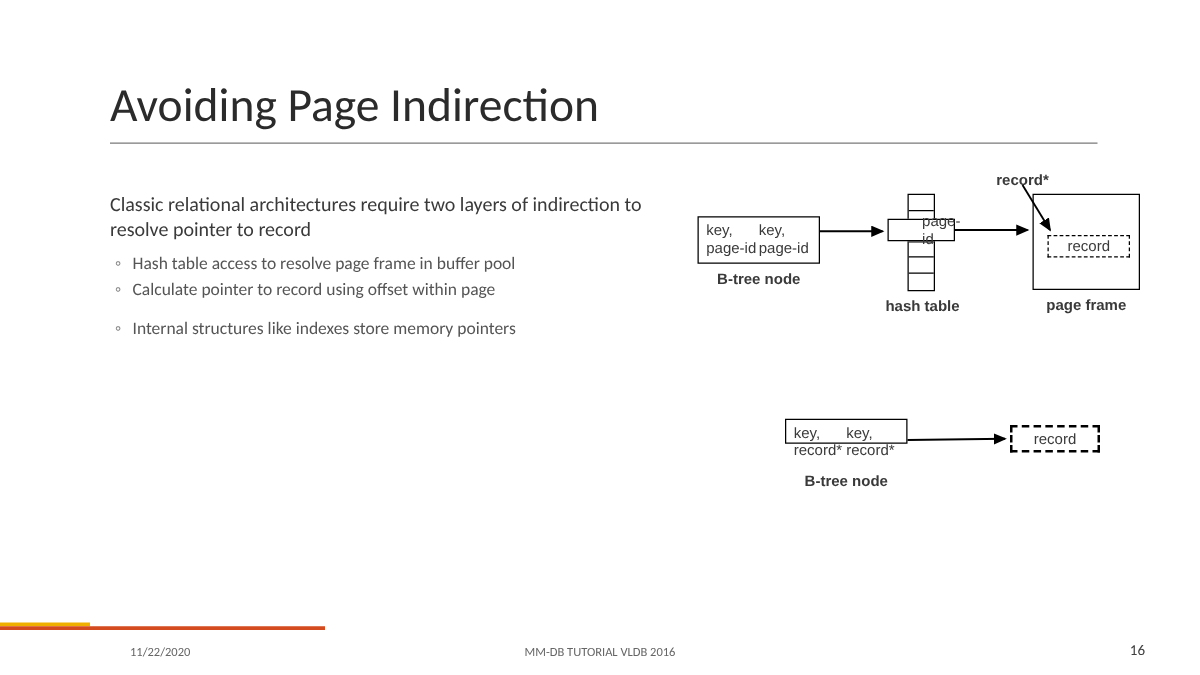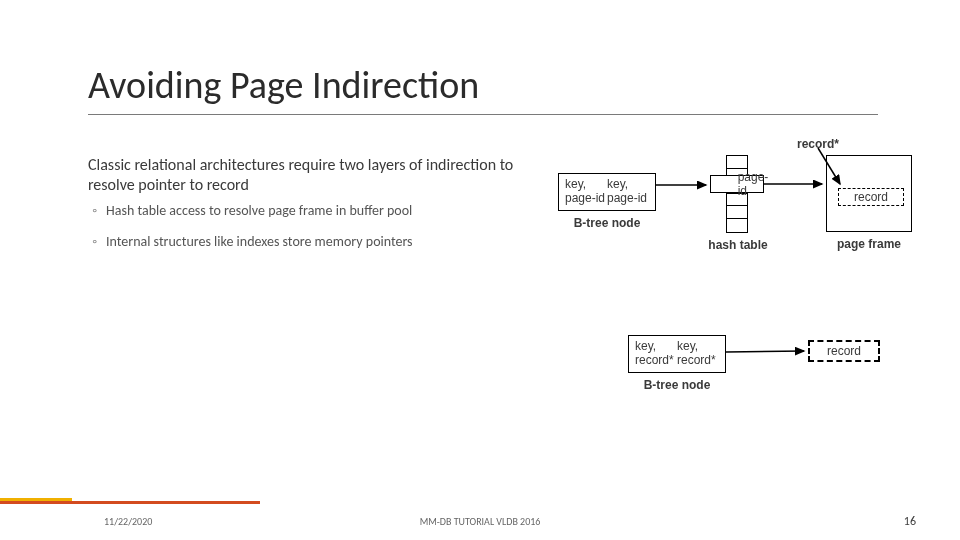--- a/index.html
+++ b/index.html
@@ -39,20 +39,21 @@
 </style>
 </head>
 <body>
 
 <div class="slide">
   <div class="title">Avoiding Page Indirection</div>
 
   <div class="body-col">
     <div class="p1">Classic relational architectures require two layers of indirection to resolve pointer to record</div>
     <div class="sub">Hash table access to resolve page frame in buffer pool</div>
+    <div class="sub">Calculate pointer to record using offset within page</div>
     <div class="gap"></div>
     <div class="sub">Internal structures like indexes store memory pointers</div>
     <div class="gap"></div>
   </div>
 
   <div class="diagram">
 
     <div class="caption bold" style="left:230px; top:-3px; width:60px;">record*</div>
 
     <div class="box" style="left:0px; top:33px; width:98px; height:38px;">
@@ -69,21 +70,21 @@
         <div class="ht-cell"></div>
         <div class="ht-cell"></div>
     </div>
     <div class="ht-special" style="left:152px; top:35px; width:54px; height:18px;">page-id</div>
     <div class="caption bold" style="left:130px; top:98px; width:100px;">hash table</div>
 
     <div class="pf-outer" style="left:268px; top:15px; width:86px; height:77px;"></div>
     <div class="rec-box dashed2" style="left:280px; top:48px; width:66px; height:18px;">record</div>
     <div class="caption bold" style="left:268px; top:97px; width:86px;">page frame</div>
 
-    <div class="box" style="left:70px; top:195px; width:98px; height:38px;">
+    <div class="box" style="left:70px; top:195px; width:98px; height:20px;">
       <div>key, record*</div>
       <div>key, record*</div>
     </div>
     <div class="caption bold" style="left:70px; top:238px; width:98px;">B-tree node</div>
 
     <div class="rec-box dashed" style="left:250px; top:200px; width:72px; height:22px;">record</div>
 
     <svg class="arrows">
       <defs>
         <marker id="ah" markerWidth="8" markerHeight="8" refX="6" refY="3" orient="auto">

